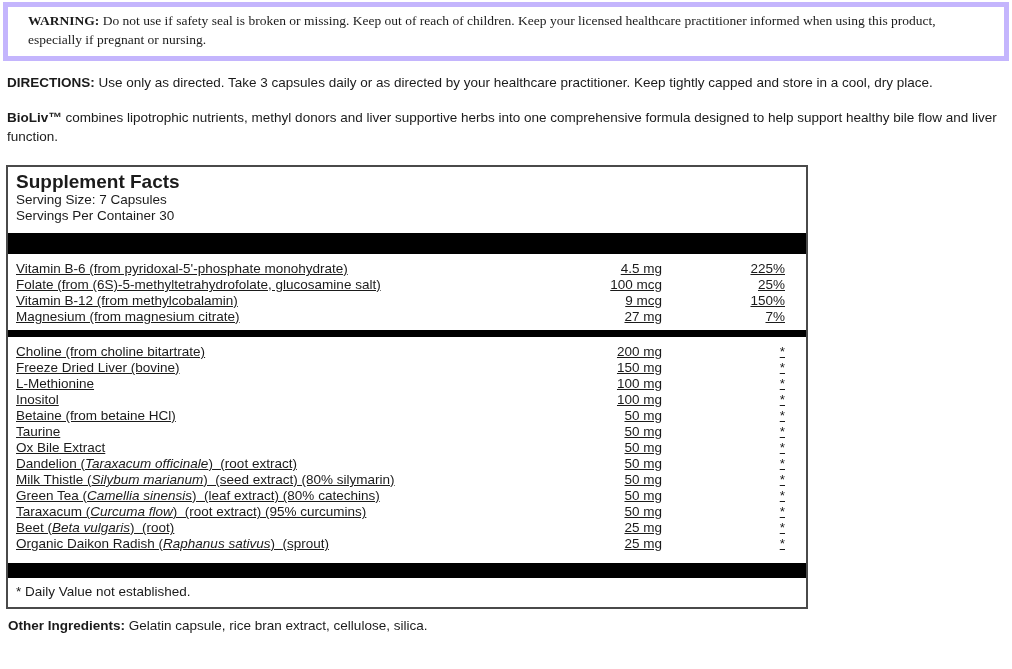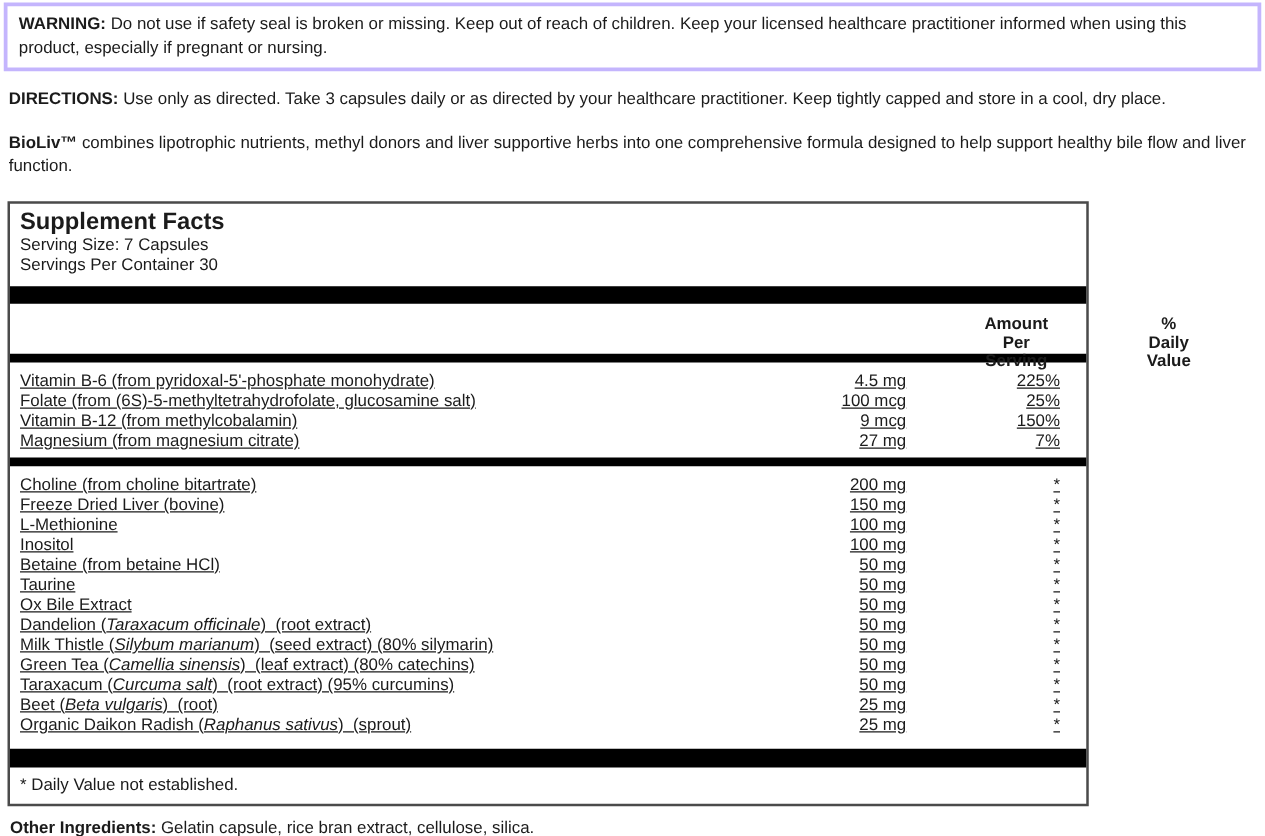--- a/index.html
+++ b/index.html
@@ -9,33 +9,34 @@
     background: #ffffff;
     color: #1b1b1b;
     font-family: "Liberation Sans", sans-serif;
     font-size: 13.5px;
     overflow: hidden;
   }
   .page { padding: 2px 3px 0; }
 
   
   .warning-box {
-    border: 3px solid #c4b5fd;
-    padding: 4px 9px 7px;
+    border: 5px solid #c4b5fd;
+    padding: 4px 20px 7px;
     line-height: 19px;
+    font-family: Liberation Serif, serif;
   }
   .para { margin: 0; line-height: 19px; }
   .directions { margin-top: 12px; padding: 0 4px; }
   .description { margin-top: 16px; padding: 0 4px; }
   b.inline-label { font-weight: bold; }
 
   
   .facts-box {
     margin: 19px 3px 0;
-    width: 865px;
+    width: 802px;
     border: 2px solid #4a4a4a;
     background: #fff;
   }
   .facts-title {
     font-size: 19px;
     font-weight: bold;
     line-height: 20px;
     margin: 5px 8px 0;
   }
   .facts-sub { margin: 0 8px; line-height: 16px; }
@@ -81,26 +82,20 @@
 
   <p class="para description"><b class="inline-label">BioLiv™</b><span> combines lipotrophic nutrients, methyl donors and liver supportive herbs into one comprehensive formula designed to help support healthy bile flow and liver function.</span></p>
 
   <div class="facts-box">
     <div class="facts-title">Supplement Facts</div>
     <div class="facts-sub">Serving Size: 7 Capsules</div>
     <div class="facts-sub">Servings Per Container 30</div>
 
     <div class="bar bar-thick-top"></div>
 
-    <div class="header-row">
-      <div class="col-head amount">Amount Per
-Serving</div>
-      <div class="col-head dv">% Daily
-Value</div>
-    </div>
 
     <div class="bar bar-mid"></div>
 
     <div class="rows">
         <div class="frow">
           <span class="flabel"><span>Vitamin B-6 (from pyridoxal-5'-phosphate monohydrate)</span></span>
           <span class="famount">4.5 mg</span>
           <span class="fdv">225%</span>
         </div>
         <div class="frow">
@@ -167,21 +162,21 @@
           <span class="flabel"><span>Milk Thistle (</span><i>Silybum marianum</i><span>)  (seed extract) (80% silymarin)</span></span>
           <span class="famount">50 mg</span>
           <span class="fdv">*</span>
         </div>
         <div class="frow">
           <span class="flabel"><span>Green Tea (</span><i>Camellia sinensis</i><span>)  (leaf extract) (80% catechins)</span></span>
           <span class="famount">50 mg</span>
           <span class="fdv">*</span>
         </div>
         <div class="frow">
-          <span class="flabel"><span>Taraxacum (</span><i>Curcuma salt</i><span>)  (root extract) (95% curcumins)</span></span>
+          <span class="flabel"><span>Taraxacum (</span><i>Curcuma flow</i><span>)  (root extract) (95% curcumins)</span></span>
           <span class="famount">50 mg</span>
           <span class="fdv">*</span>
         </div>
         <div class="frow">
           <span class="flabel"><span>Beet (</span><i>Beta vulgaris</i><span>)  (root)</span></span>
           <span class="famount">25 mg</span>
           <span class="fdv">*</span>
         </div>
         <div class="frow">
           <span class="flabel"><span>Organic Daikon Radish (</span><i>Raphanus sativus</i><span>)  (sprout)</span></span>

